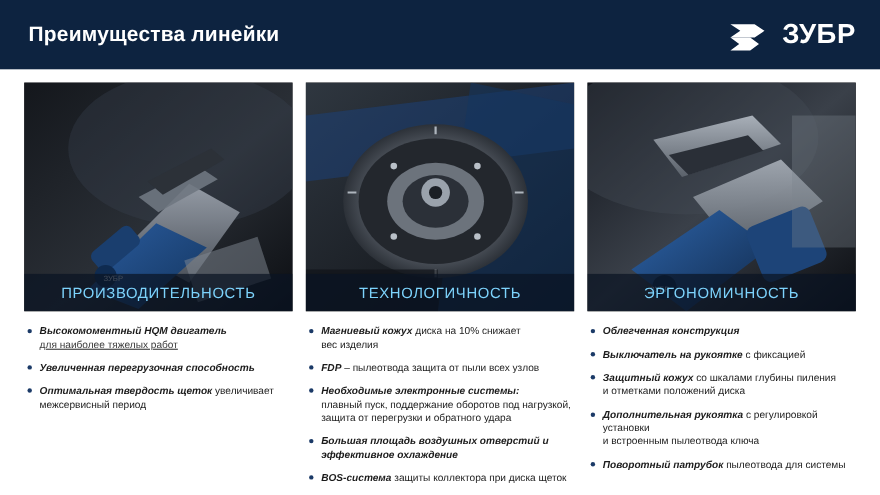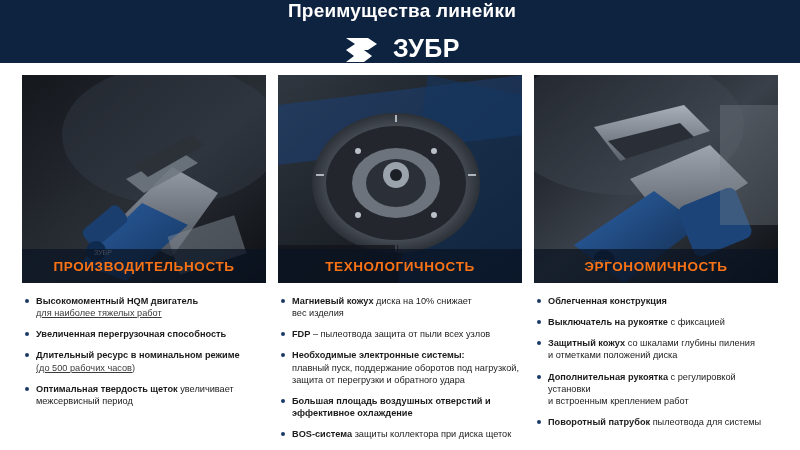--- a/index.html
+++ b/index.html
@@ -17,21 +17,20 @@
   
   .header {
     position: absolute;
     top: 0; left: 0;
     width: 800px; height: 63px;
     background: #0d2340;
     display: flex;
     align-items: center;
     justify-content: space-between;
     padding: 0 22px 0 26px;
-    flex-direction: column;
   }
   .header-title {
     color: #ffffff;
     font-size: 19px;
     font-weight: bold;
     letter-spacing: 0.2px;
   }
   .brand {
     display: flex;
     align-items: center;
@@ -58,23 +57,23 @@
     position: relative;
     width: 244px; height: 208px;
     overflow: hidden;
     background: #12151a;
   }
   .photo .caption {
     position: absolute;
     left: 0; right: 0; bottom: 0;
     height: 34px;
     background: rgba(10,20,34,0.72);
-    color: #f97316;
+    color: #7dd3fc;
     font-size: 13.5px;
-    font-weight: bold;
+    font-weight: normal;
     letter-spacing: 0.6px;
     display: flex;
     align-items: center;
     justify-content: center;
   }
   .bullets {
     margin-top: 12px;
     padding-left: 2px;
   }
   .bullet {
@@ -86,21 +85,21 @@
     color: #1b1b1b;
   }
   .bullet::before {
     content: "";
     position: absolute;
     left: 1px; top: 4px;
     width: 4px; height: 4px;
     background: #1b3a67;
     border-radius: 50%;
   }
-  .b { font-weight: bold; }
+  .b { font-weight: bold; font-style: italic; }
   .sub { color: #3a3a3a; text-decoration: underline; }
 
   
   .ph-bg { position: absolute; inset: 0; }
   svg { display: block; }
 </style>
 </head>
 <body>
 
 <div class="slide">
@@ -153,24 +152,20 @@
         </svg>
         <div class="caption">ПРОИЗВОДИТЕЛЬНОСТЬ</div>
       </div>
       <div class="bullets">
         <div class="bullet">
           <span class="b">Высокомоментный HQM двигатель</span><span></span><br>
           <span class="sub">для наиболее тяжелых работ</span>
         </div>
         <div class="bullet">
           <span class="b">Увеличенная перегрузочная способность</span><span></span>
-        </div>
-        <div class="bullet">
-          <span class="b">Длительный ресурс в номинальном режиме</span><br>
-          <span class="sub">(до 500 рабочих часов)</span>
         </div>
         <div class="bullet">
           <span class="b">Оптимальная твердость щеток</span><span> увеличивает</span><br>
           <span>межсервисный период</span>
         </div>
       </div>
     </div>
 
     <div class="col">
       <div class="photo">
@@ -274,21 +269,21 @@
         </div>
         <div class="bullet">
           <span class="b">Выключатель на рукоятке</span><span> с фиксацией</span>
         </div>
         <div class="bullet">
           <span class="b">Защитный кожух</span><span> со шкалами глубины пиления</span><br>
           <span>и отметками положений диска</span>
         </div>
         <div class="bullet">
           <span class="b">Дополнительная рукоятка</span><span> с регулировкой установки</span><br>
-          <span>и встроенным креплением работ</span>
+          <span>и встроенным пылеотвода ключа</span>
         </div>
         <div class="bullet">
           <span class="b">Поворотный патрубок</span><span> пылеотвода для системы</span><br>
           
         </div>
       </div>
     </div>
 
   </div>
 </div>

